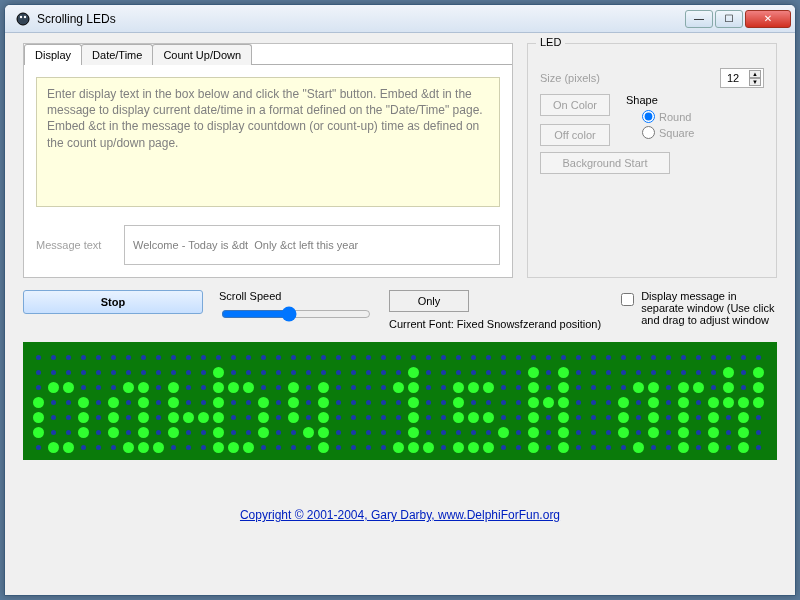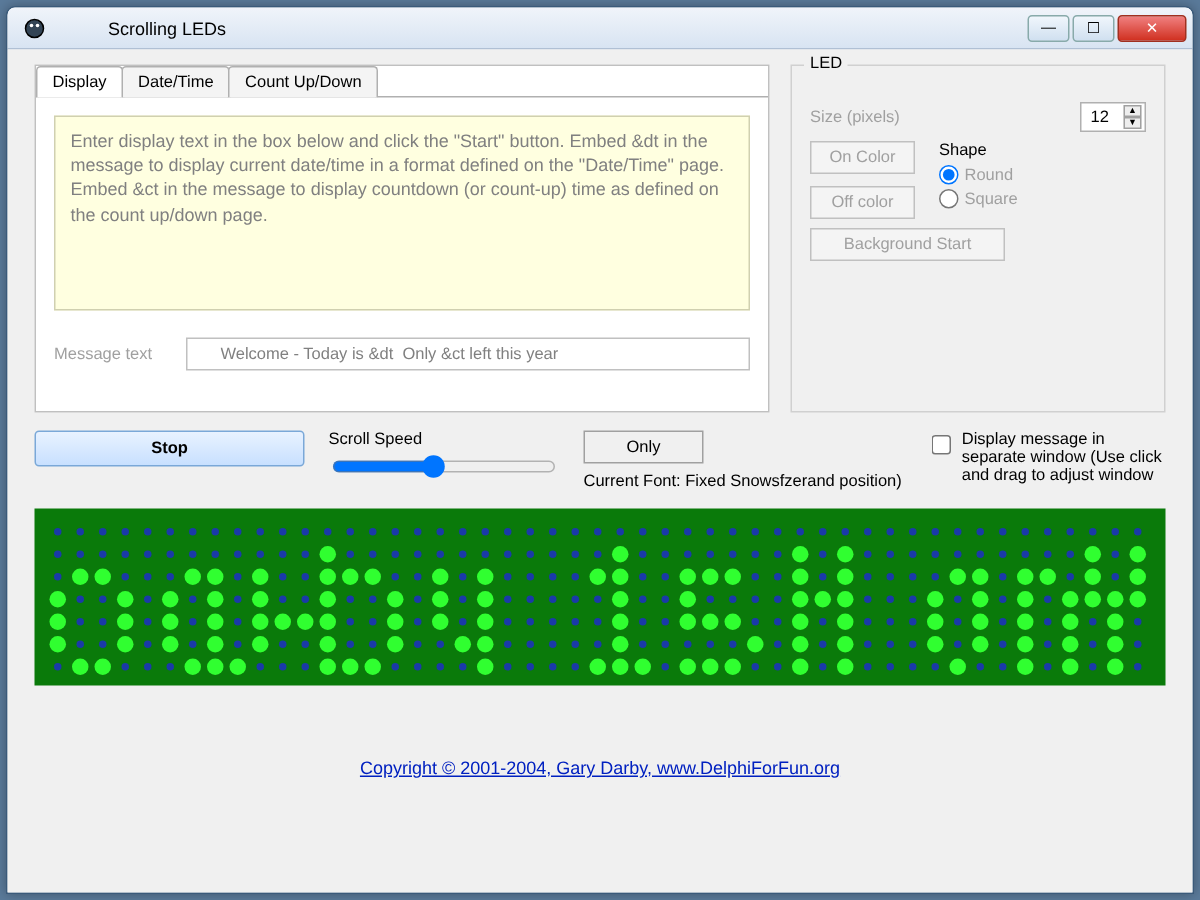--- a/index.html
+++ b/index.html
@@ -1,46 +1,46 @@
 <!DOCTYPE html>
 <html><head>
 <meta charset="utf-8">
 <style>
   * { box-sizing: border-box; font-family: 'Segoe UI', Tahoma, sans-serif; font-size: 11px; }
   body { margin: 0; background: #5a7a9a; padding: 4px; }
   .window { width: 792px; height: 592px; background: #fff; border: 1px solid #3a5a7a; border-radius: 6px 6px 0 0; overflow: hidden; box-shadow: 0 0 8px rgba(0,0,0,0.3); }
-  .titlebar { height: 28px; background: linear-gradient(#f0f4fa, #d8e4f2); display: flex; align-items: center; padding: 0 4px; border-bottom: 1px solid #b0c0d4; gap: 35px; }
+  .titlebar { height: 28px; background: linear-gradient(#f0f4fa, #d8e4f2); display: flex; align-items: center; padding: 0 4px; border-bottom: 1px solid #b0c0d4; }
   .titlebar .icon { width: 16px; height: 16px; margin: 0 6px; }
   .titlebar .title { flex: 1; color: #000; font-size: 12px; }
   .winbtns { display: flex; }
   .winbtn { width: 28px; height: 18px; margin-left: 2px; border: 1px solid #8aa; border-radius: 3px; background: linear-gradient(#f0f6fc,#d0e0f0); display:flex; align-items:center; justify-content:center; font-size:10px; }
   .winbtn.close { width: 46px; background: linear-gradient(#f08080,#d03020); color:#fff; border-color:#a03020; }
   .client { padding: 10px 18px; position: relative; height: calc(100% - 28px); background:#f0f0f0; }
   .toprow { display:flex; gap:14px; }
   .tabs-group { width: 490px; border:1px solid #c0c0c0; background:#fff; position:relative; padding-top:0; }
   .tabstrip { display:flex; position:relative; top:0; }
   .tab { padding:4px 10px; border:1px solid #b0b0b0; border-bottom:none; background:#f4f4f4; margin-right:-1px; border-radius:3px 3px 0 0; cursor:pointer; }
   .tab.active { background:#fff; position:relative; z-index:2; }
   .tabbody { border-top:1px solid #b0b0b0; margin-top:-1px; padding:12px; min-height:210px; background:#fff; }
   .instructions { background:#ffffe0; border:1px solid #d0d0b0; padding:8px 10px; color:#808080; height:130px; font-size:12px; line-height:1.35; }
   .msgrow { display:flex; align-items:center; margin-top:18px; gap:8px; }
   .msglabel { color:#a0a0a0; width:80px; }
-  .msginput { flex:1; height:22px; border:1px solid #c0c0c0; padding:2px 22px; color:#808080; background:#fff; }
+  .msginput { flex:1; height:40px; border:1px solid #c0c0c0; padding:2px 8px; color:#808080; background:#fff; }
   .led-group { flex:1; border:1px solid #d0d0d0; padding:10px 12px 16px 12px; position:relative; background:#f0f0f0; }
   .led-group .legend { position:absolute; top:-8px; left:8px; background:#f0f0f0; padding:0 4px; font-size:11px; }
   .led-row { display:flex; align-items:center; gap:10px; margin:6px 0; }
   .dlabel { color:#a0a0a0; }
   .spinner { display:flex; align-items:center; border:1px solid #b0b0b0; background:#fff; padding:1px 2px 1px 4px; }
   .spinner input { width:22px; border:none; outline:none; font-size:11px; }
   .spinbtns { display:flex; flex-direction:column; margin-left:2px; }
   .spinbtn { width:12px; height:8px; font-size:6px; line-height:6px; text-align:center; border:1px solid #a0a0a0; background:#eee; cursor:pointer; }
   .dbtn { padding:4px 10px; border:1px solid #c0c0c0; background:#f4f4f4; color:#a0a0a0; cursor:pointer; min-width:70px; text-align:center; }
   .shapecol { margin-left:6px; }
   .shapecol .hdr { color:#000; margin-bottom:4px; }
-  .radio { display:flex; align-items:center; gap:4px; color:#a0a0a0; margin:3px 0; }
+  .radio { display:flex; align-items:center; gap:4px; color:#a0a0a0; margin:3px 16px; }
   .radio input { margin:0; }
   .controls-row { display:flex; align-items:flex-start; margin-top:12px; gap:16px; }
   .bigbtn { width:180px; height:24px; background:linear-gradient(#e8f2ff,#c8e0ff); border:1px solid #7aa8d8; border-radius:3px; font-weight:bold; cursor:pointer; }
   .slidercol { }
   .slidercol .lbl { margin-bottom:2px; }
   .slider { width:150px; }
   .fontbtn { width:80px; height:22px; border:1px solid #a0a0a0; background:#f0f0f0; cursor:pointer; }
   .fontline { font-size:11px; margin-top:6px; }
   .checkcol { flex:1; font-size:11px; }
   .checkcol label { display:flex; gap:4px; align-items:flex-start; }

